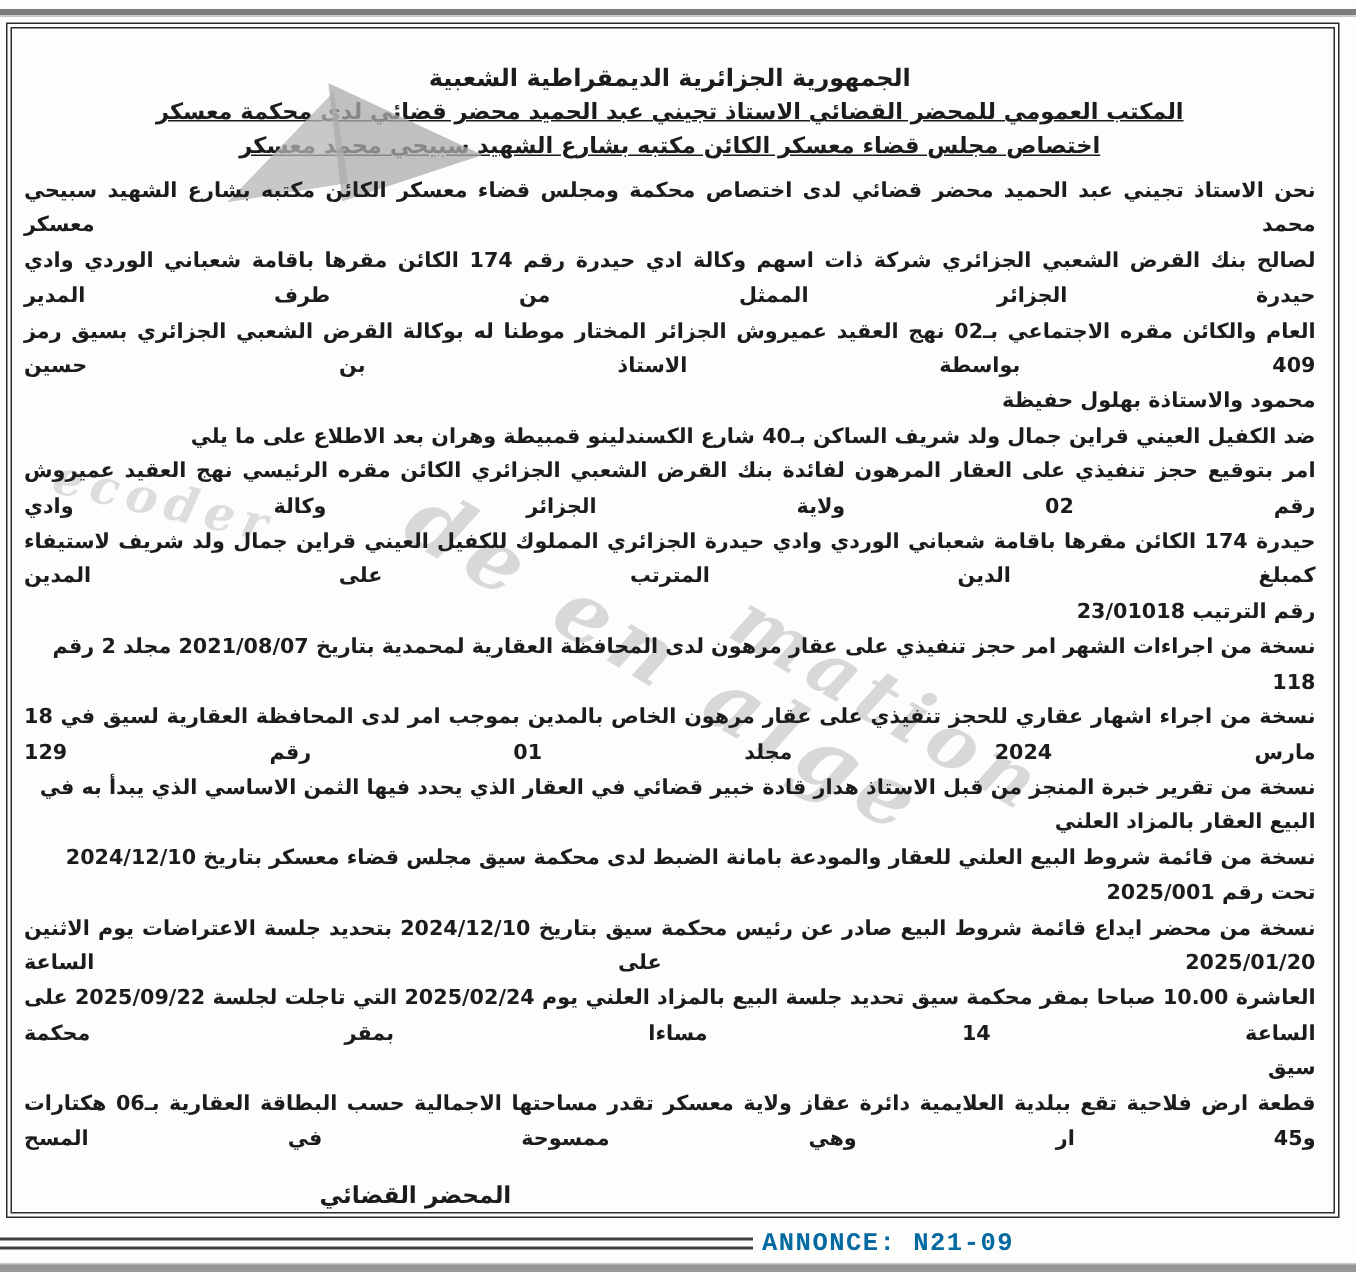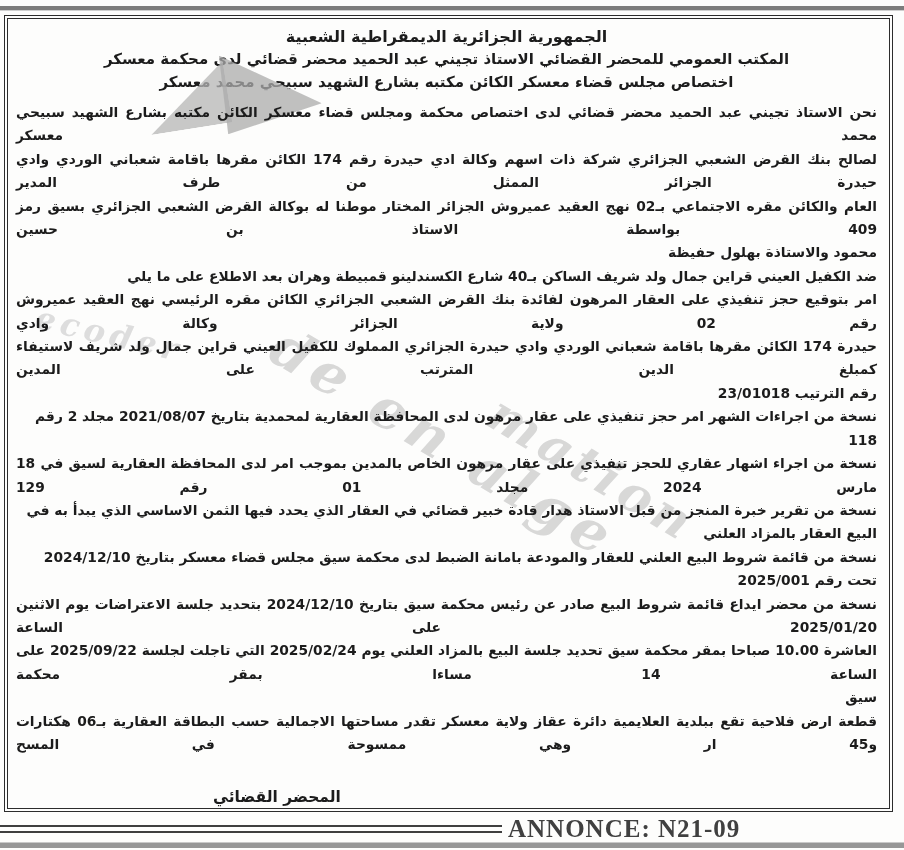--- a/index.html
+++ b/index.html
@@ -11,22 +11,22 @@
   .top-rule{
     position:absolute;top:6px;left:0;width:904px;height:4px;
     background:#7c7c7c;border-bottom:1px solid #cfcfcf;
   }
   .frame{
     position:absolute;top:15px;left:4px;width:889px;height:797px;
     box-sizing:border-box;border:4px double #2c2c2c;
     padding:5px 12px 2px 8px;direction:rtl;background:transparent;
   }
   .hdr{ text-align:center;font-weight:bold;line-height:23px;letter-spacing:0; }
-  .h1{font-size:16px;margin-top:1px;}
-  .h2,.h3,.h4,.h5{font-size:15px;}
+  .h1{font-size:16px;margin-top:16px;}
+  .h2,.h3,.h4,.h5{font-size:15px;text-decoration:underline;}
   .body-lines{
     margin-top:7px;font-weight:bold;font-size:13.8px;line-height:23.4px;
     position:relative;z-index:2;
   }
   .line{text-align:right;}
   .line.full{text-align:justify;text-align-last:justify;}
   .sig{
     position:absolute;left:172px;bottom:2px;z-index:3;
     font-size:15.5px;font-weight:bold;direction:rtl;margin-left:33px;
   }
@@ -50,22 +50,22 @@
   
   .annonce-row{
     position:absolute;top:816px;left:0;width:904px;height:26px;
     display:flex;align-items:center;
   }
   .a-rule{
     width:502px;height:8px;box-sizing:border-box;
     border-top:2px solid #3f3f3f;border-bottom:2px solid #3f3f3f;
   }
   .a-text{
-    font-family:Liberation Serif, serif;font-weight:bold;font-size:25px;
-    letter-spacing:1px;margin:0 10px 0 0;padding-left:6px;color:#404040;
+    font-family:Liberation Mono, monospace;font-weight:bold;font-size:17px;
+    letter-spacing:1px;margin:0 10px 0 0;padding-left:6px;color:#0369a1;
   }
   .a-spacer{flex:1;}
   .bottom-rule{
     position:absolute;top:842px;left:0;width:904px;height:5px;
     background:#979797;border-top:1px solid #c9c9c9;
   }
 </style>
 </head>
 <body>
 

